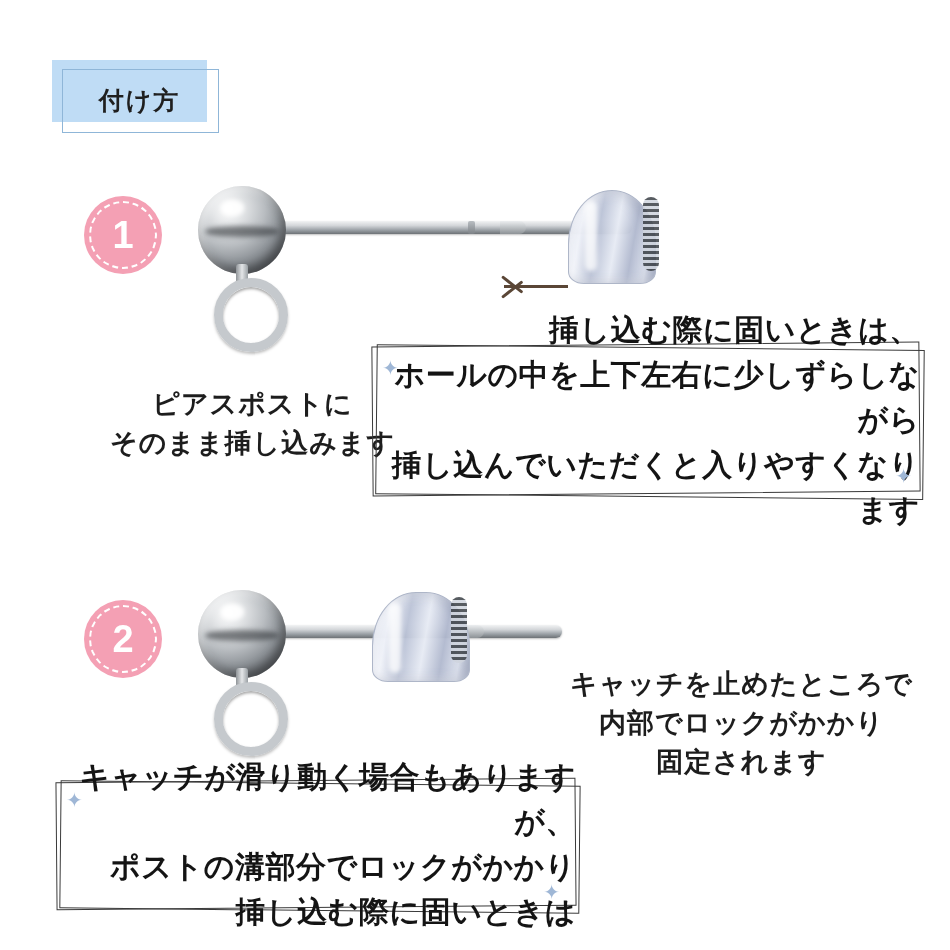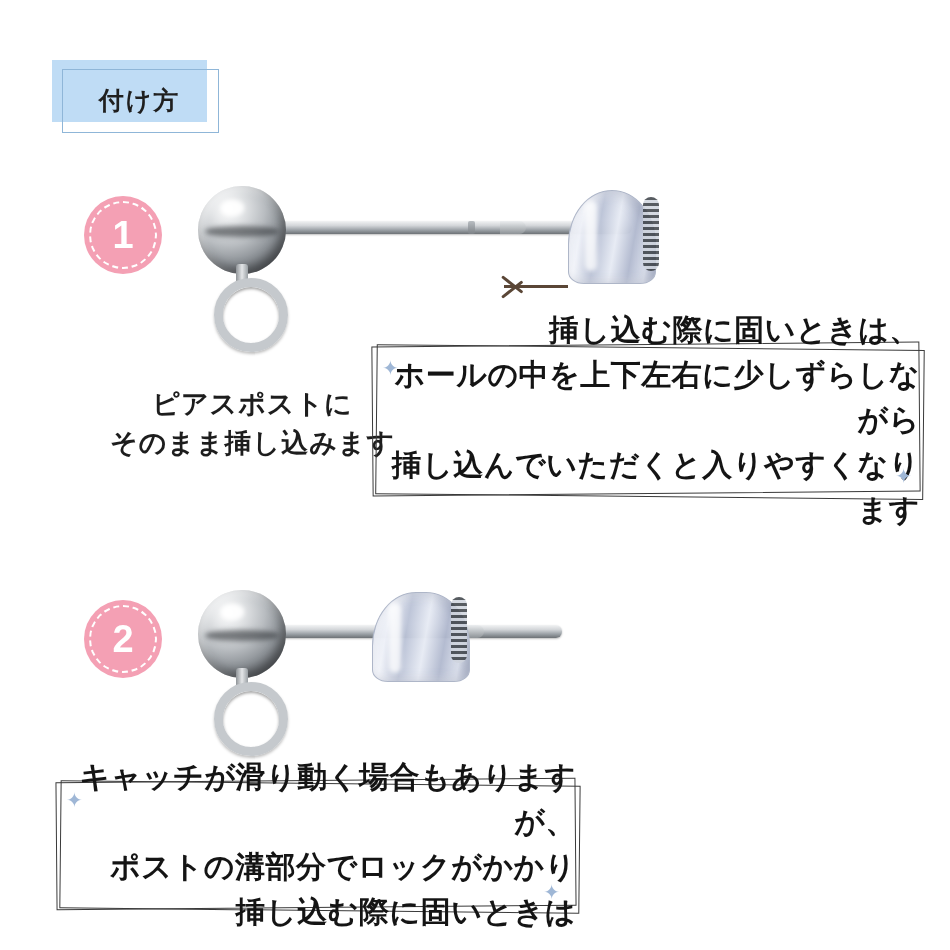--- a/index.html
+++ b/index.html
@@ -353,20 +353,23 @@
 
     <div class="ring-neck" style="left:46px; top:88px; height:22px;"></div>
     <div class="ring" style="left:24px; top:102px; width:56px; height:56px;"></div>
 
     <div class="catch" style="left:182px; top:12px; width:96px; height:88px;">
       <div class="catch-shine"></div>
       <div class="catch-rim" style="right:2px; top:4px; height:66px;"></div>
     </div>
   </div>
 
+  <div class="caption" id="caption-2">キャッチを止めたところで
+内部でロックがかかり
+固定されます</div>
 
   <div class="note" id="note-2">
     <div class="frame-a"></div>
     <div class="frame-b"></div>
     <div class="sparkle sp-a">✦</div>
     <div class="sparkle sp-b">✦</div>
     <div class="note-text">キャッチが滑り動く場合もありますが、
 ポストの溝部分でロックがかかり
 挿し込む際に固いときは</div>
   </div>

